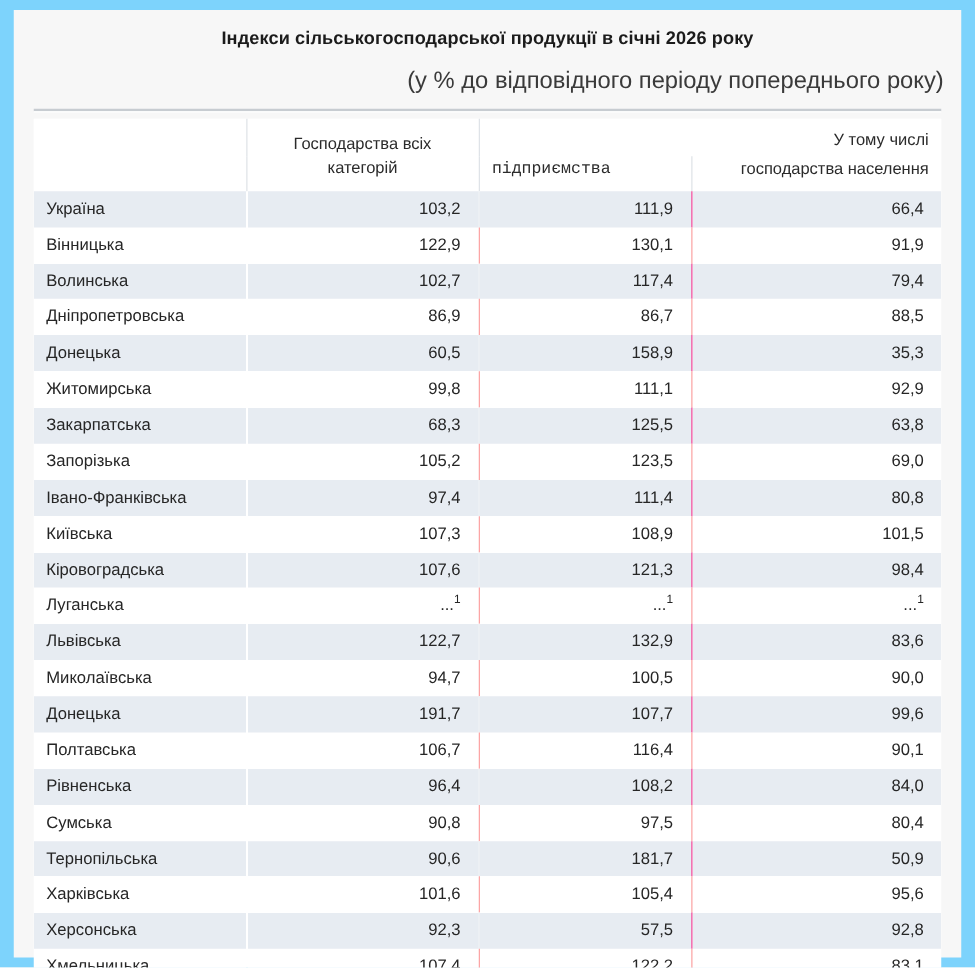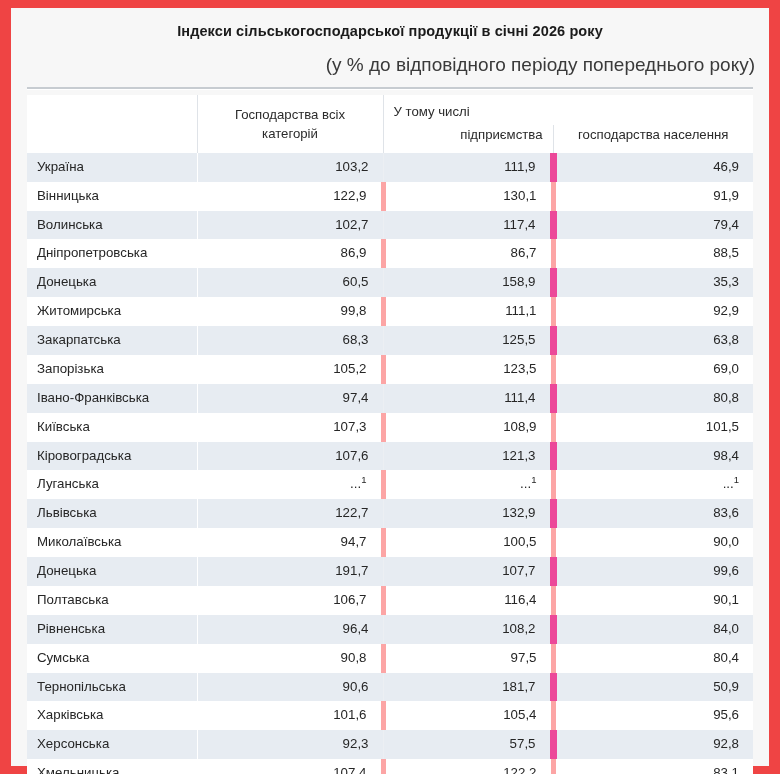--- a/index.html
+++ b/index.html
@@ -14,21 +14,21 @@
     font-family: "Liberation Sans", "DejaVu Sans", sans-serif;
     color: #2a2a2a;
     overflow: hidden;
   }
 
   .page {
     position: relative;
     width: 780px;
     height: 774px;
     box-sizing: border-box;
-    background: #ef4444;
+    background: #7dd3fc;
   }
 
   .panel {
     position: absolute;
     left: 11px;
     top: 8px;
     width: 758px;
     height: 758px;
     box-sizing: border-box;
     background: #f7f7f7;
@@ -95,32 +95,33 @@
   th.h-blank {
     border-right: 1px solid #dfe3e8;
   }
 
   th.h-all {
     text-align: center;
     border-right: 1px solid #dfe3e8;
   }
 
   th.h-group {
+    text-align: right;
+    padding-bottom: 4px;
+  }
+
+  th.h-sub-ent {
     text-align: left;
-    padding-bottom: 4px;
-  }
-
-  th.h-sub-ent {
-    text-align: right;
     border-right: 1px solid #dfe3e8;
     padding-top: 2px;
+    font-family: Liberation Mono, monospace;
   }
 
   th.h-sub-hh {
-    text-align: center;
+    text-align: right;
     padding-top: 2px;
     margin-top: 36px;
   }
 
   thead tr.head-bottom th {
     padding-top: 0;
     padding-bottom: 9px;
   }
 
   tbody tr td {
@@ -141,24 +142,24 @@
     text-align: left;
     border-right: 1px solid transparent;
   }
 
   td.num {
     text-align: right;
     padding-right: 14px;
   }
 
   td.col-all  { border-right: 1px solid #eceff3; padding-left: 28px; }
-  td.col-ent  { border-right: 7px solid #ec4899; }
+  td.col-ent  { border-right: 1px solid #ec4899; }
 
   tbody tr.even td.col-all,
-  tbody tr.even td.col-ent { border-right: 5px solid #fca5a5; }
+  tbody tr.even td.col-ent { border-right: 1px solid #fca5a5; }
 
   sup.fn {
     font-size: 9.5px;
     vertical-align: super;
     line-height: 0;
   }
 </style>
 </head>
 <body>
 
@@ -188,21 +189,21 @@
           <tr class="head-bottom">
             <th class="h-sub-ent">підприємства</th>
             <th class="h-sub-hh">господарства населення</th>
           </tr>
         </thead>
         <tbody id="table-body">
             <tr class="odd">
               <td class="name">Україна</td>
               <td class="num col-all">103,2</td>
               <td class="num col-ent">111,9</td>
-              <td class="num col-hh">46,9</td>
+              <td class="num col-hh">66,4</td>
             </tr>
             <tr class="even">
               <td class="name">Вінницька</td>
               <td class="num col-all">122,9</td>
               <td class="num col-ent">130,1</td>
               <td class="num col-hh">91,9</td>
             </tr>
             <tr class="odd">
               <td class="name">Волинська</td>
               <td class="num col-all">102,7</td>

